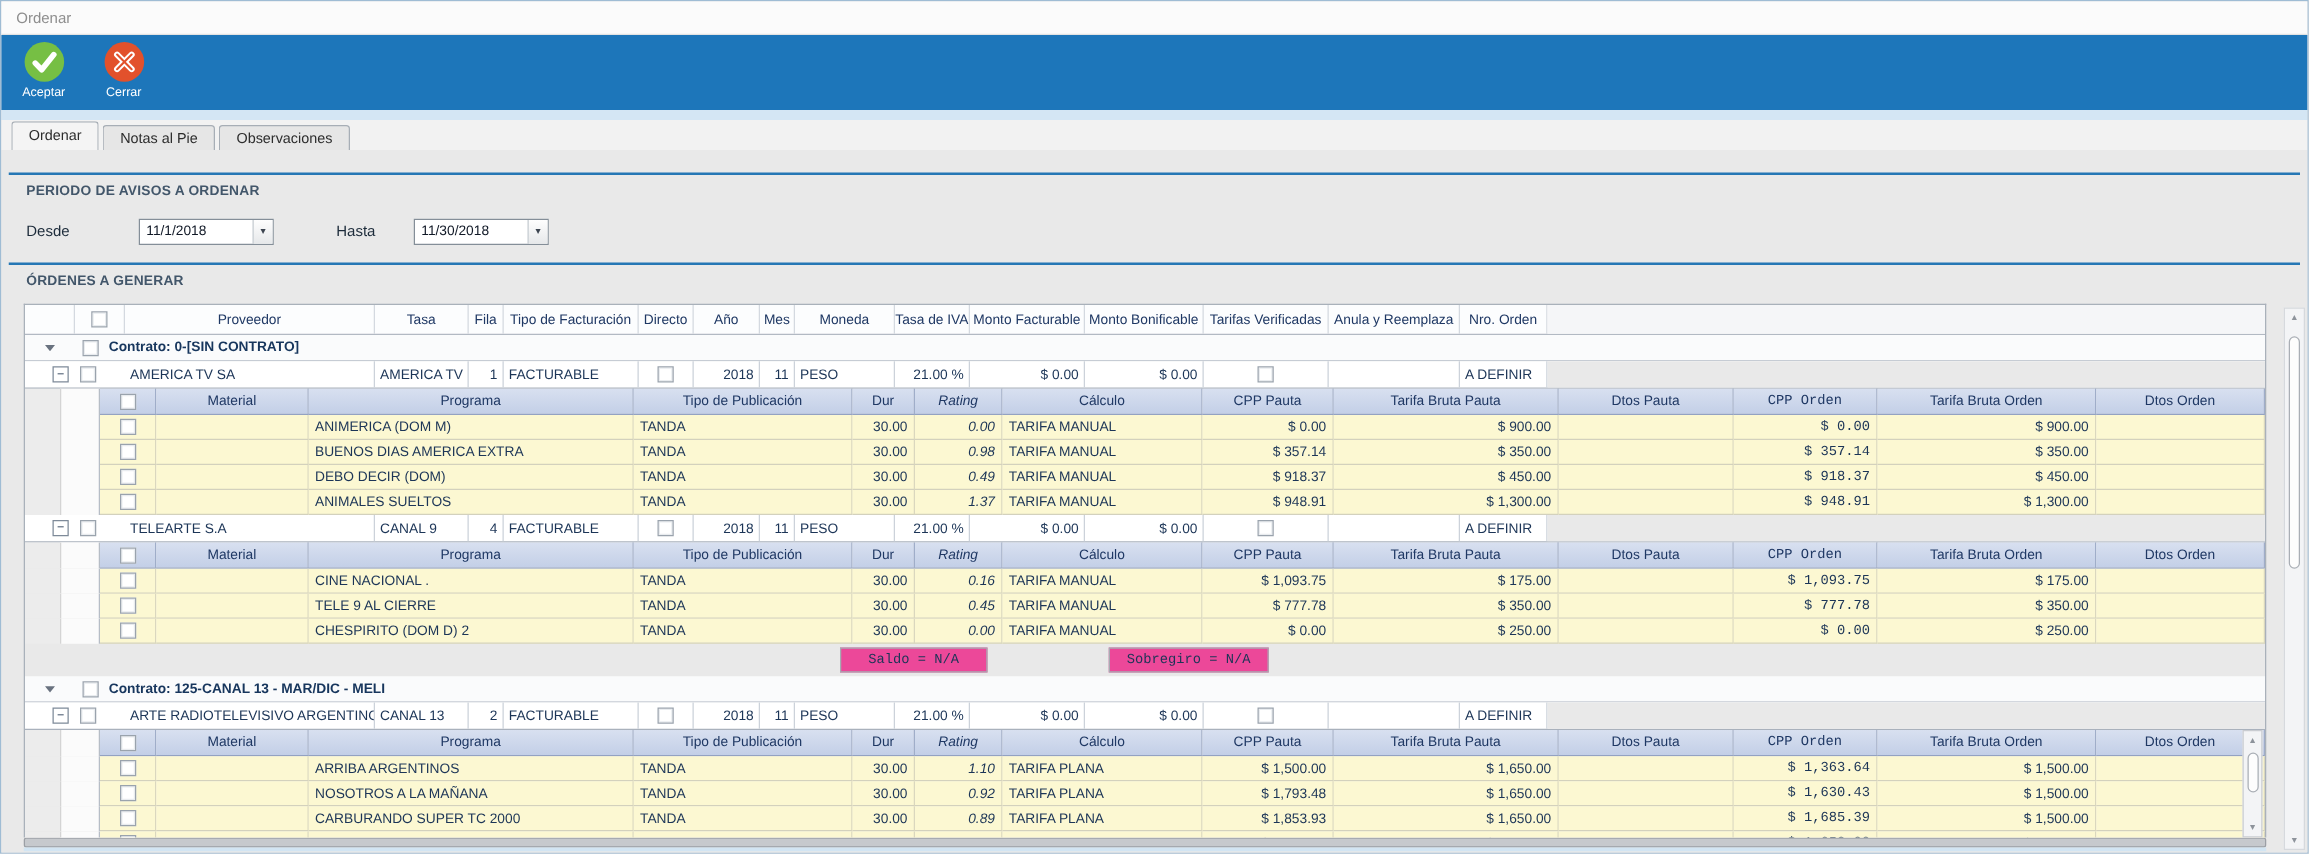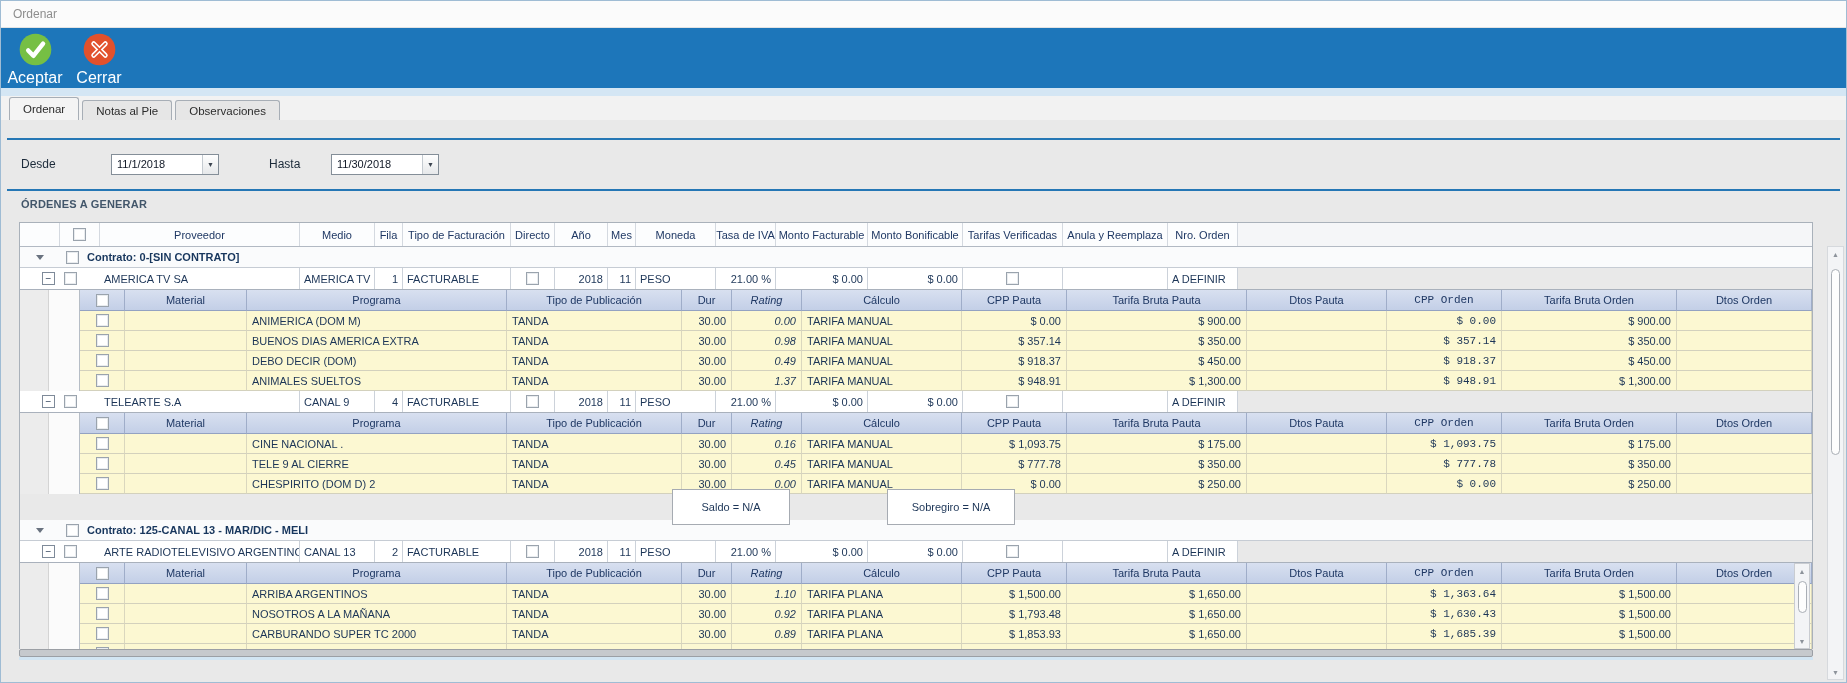--- a/index.html
+++ b/index.html
@@ -4,21 +4,21 @@
 <style>
   * { margin:0; padding:0; box-sizing:border-box; }
   html,body { background:#cfd6dc; font-family:"Liberation Sans", sans-serif; }
   .window{width:1847px;height:683px;border:1px solid #9fbcd4;background:#e9e9e9;position:relative;overflow:hidden;}
   
   .titlebar{height:27px;background:#fbfbfb;border-bottom:1px solid #e3e3e3;color:#8e8e8e;font-size:12px;display:flex;align-items:center;padding-left:12px;}
   
   .toolbar{height:60px;background:#1d76ba;display:flex;align-items:flex-start;padding-left:8px;gap:12px;}
   .tb-btn{width:52px;display:flex;flex-direction:column;align-items:center;margin-top:5px;cursor:pointer;}
   .tb-ico{width:33px;height:33px;}
-  .tb-label{color:#fff;font-size:16px;margin-top:3px;}
+  .tb-label{color:#fff;font-size:10px;margin-top:3px;}
   .tb-strip{height:8px;background:#d4e6f4;}
   
   .tabs{height:24px;background:#f2f2f2;display:flex;align-items:flex-end;padding-left:8px;gap:3px;}
   .tab{height:20px;padding:0 13px;background:#e6e6e6;border:1px solid #a7aeb6;border-bottom:none;border-radius:3px 3px 0 0;font-size:11.5px;color:#2c2c2c;display:flex;align-items:center;cursor:pointer;}
   .tab.active{background:#f4f4f4;height:23px;}
   
   .content{position:relative;height:563px;background:#e9e9e9;}
   .sp18{height:18px;}
   .hline{height:2px;background:#2577b5;margin:0 6px;}
   .sec-title{margin:7px 0 0 20px;height:14px;font-weight:bold;font-size:11px;color:#42566a;letter-spacing:.2px;}
@@ -63,21 +63,21 @@
   
   .drow{height:20px;}
   .dc{background:#fcf8d2;border-right:1px solid #dad7be;border-bottom:1px solid #d3d1bd;display:flex;align-items:center;padding:0 5px;overflow:hidden;white-space:nowrap;color:#1c3557;}
   .cc{justify-content:center;padding:0;}
   .d-cb{width:45px;}.d-mat{width:122px;}.d-prog{width:260px;}.d-tp{width:175px;}.d-dur{width:50px;}
   .d-rat{width:70px;font-style:italic;}.d-cal{width:160px;}.d-cpp{width:105px;}.d-tbp{width:180px;}.d-dtp{width:140px;}
   .d-cpo{width:115px;font-family:Liberation Mono, monospace;}.d-tbo{width:175px;}.d-dto{width:135px;}
   .partial{height:5px;overflow:hidden;}
   
   .saldorow{height:26px;background:#e9e9e9;display:flex;align-items:center;}
-  .sbox{height:36px;border:1px solid #a6abb2;background:#ffffff;display:flex;align-items:center;justify-content:center;color:#1c3557;}
+  .sbox{height:20px;border:1px solid #a6abb2;background:#ec4899;display:flex;align-items:center;justify-content:center;color:#1c3557;font-family:Liberation Mono, monospace;}
   .sbox.saldo{width:118px;margin-left:652px;}
   .sbox.sobre{width:128px;margin-left:97px;}
   
   .vscroll{position:absolute;top:126px;right:2px;width:17px;height:434px;background:#f3f4f6;border:1px solid #d6d9dd;display:flex;flex-direction:column;align-items:center;}
   .varrow{height:14px;width:100%;font-size:7px;color:#8d939b;display:flex;align-items:center;justify-content:center;cursor:pointer;}
   .varrow.down{margin-top:auto;}
   .vthumb{width:9px;height:186px;background:#fdfdfd;border:1px solid #a9aeb5;border-radius:5px;margin-top:8px;cursor:pointer;}
   .ivscroll{position:absolute;left:1774px;top:340px;width:16px;height:86px;background:#f3f4f6;border:1px solid #c9ccd1;display:flex;flex-direction:column;align-items:center;z-index:3;}
   .ivthumb{width:9px;height:32px;background:#fdfdfd;border:1px solid #a9aeb5;border-radius:5px;margin-top:3px;cursor:pointer;}
   
@@ -125,20 +125,21 @@
 
   <div class="tabs">
     <div class="tab active">Ordenar</div>
     <div class="tab">Notas al Pie</div>
     <div class="tab">Observaciones</div>
   </div>
 
   <div class="content">
     <div class="sp18"></div>
     <div class="hline"></div>
+    <div class="sec-title">PERIODO DE AVISOS A ORDENAR</div>
 
     <div class="period-row">
       <span class="plabel">Desde</span>
       <div class="combo">
         <span class="combo-val">11/1/2018</span>
         <span class="combo-btn">▼</span>
       </div>
       <span class="plabel hasta">Hasta</span>
       <div class="combo">
         <span class="combo-val">11/30/2018</span>
@@ -150,21 +151,21 @@
     <div class="sec-title">ÓRDENES A GENERAR</div>
 
     <div class="grid">
 
       <div class="row mhrow">
         <div class="mh w-exp"></div>
         <div class="mh w-cb">
             <span class="cb"></span>
           </div>
         <div class="mh w-prov">Proveedor</div>
-        <div class="mh w-med">Medio</div>
+        <div class="mh w-med">Tasa</div>
         <div class="mh w-fil">Fila</div>
         <div class="mh w-tf">Tipo de Facturación</div>
         <div class="mh w-dir">Directo</div>
         <div class="mh w-ano">Año</div>
         <div class="mh w-mes">Mes</div>
         <div class="mh w-mon">Moneda</div>
         <div class="mh w-iva">Tasa de IVA</div>
         <div class="mh w-mf">Monto Facturable</div>
         <div class="mh w-mb">Monto Bonificable</div>
         <div class="mh w-tv">Tarifas Verificadas</div>

